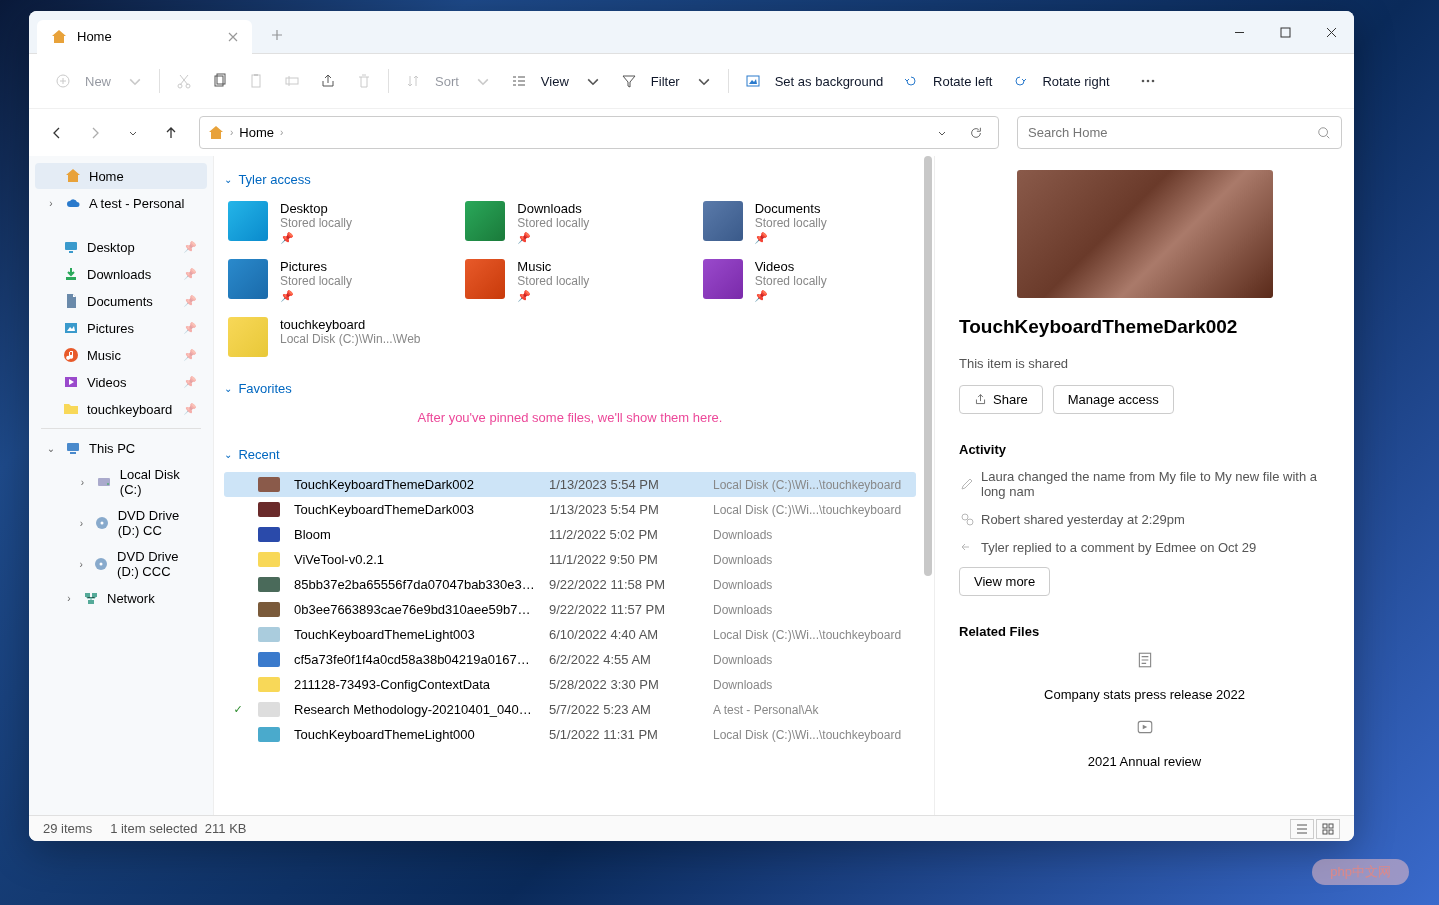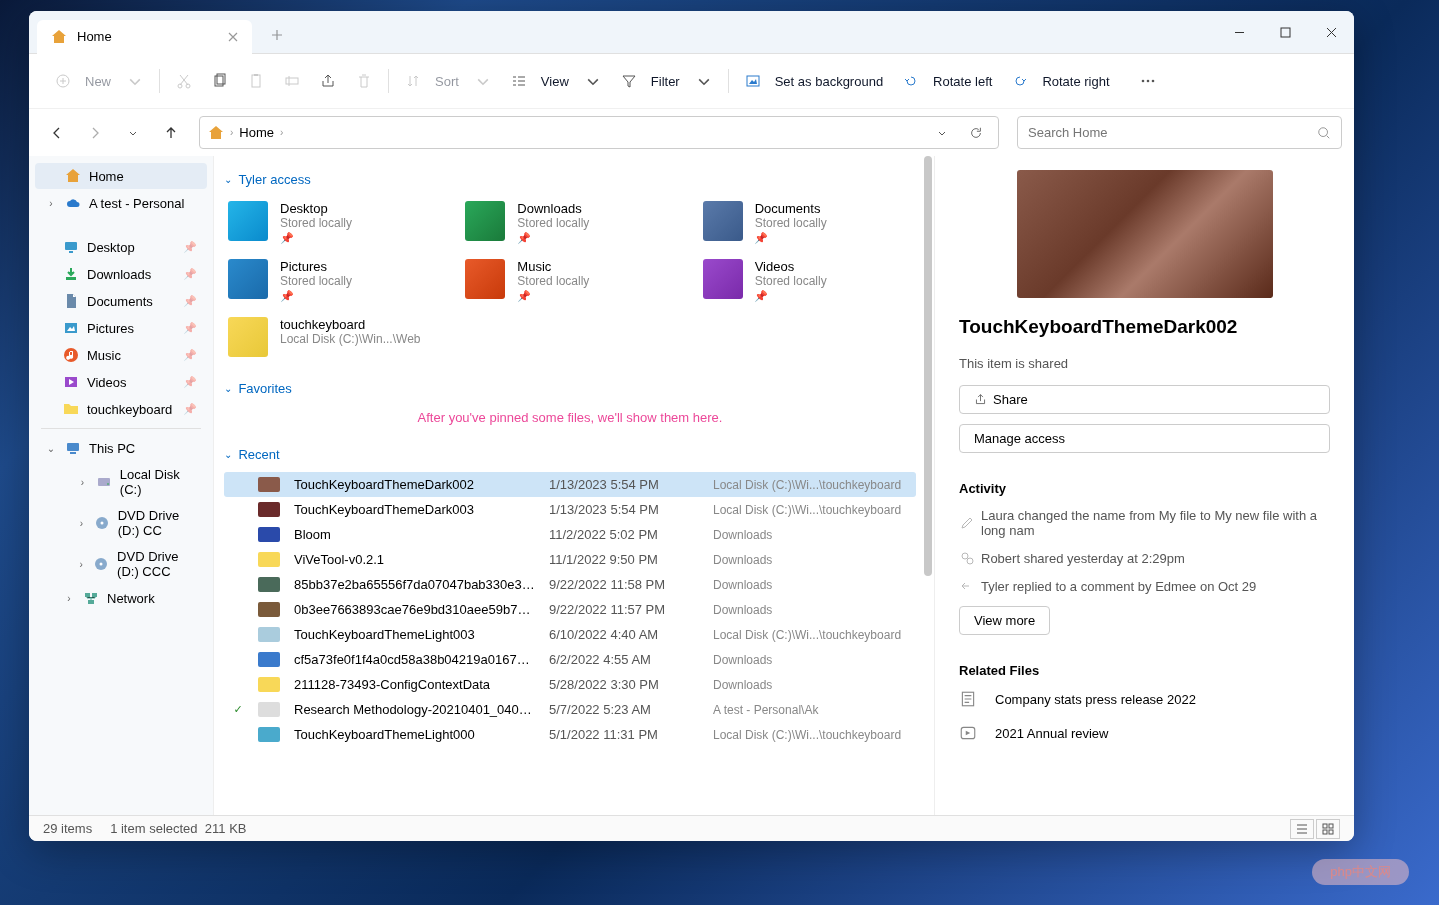--- a/index.html
+++ b/index.html
@@ -54,27 +54,27 @@
 .rrow .sync{width:12px;font-size:11px;color:#2a8a2a;text-align:center;}
 .rrow .name{flex:1;min-width:0;white-space:nowrap;overflow:hidden;text-overflow:ellipsis;}
 .rrow .date{width:150px;color:#555;}
 .rrow .loc{width:195px;color:#888;white-space:nowrap;overflow:hidden;text-overflow:ellipsis;font-size:12px;}
 .scroller{position:absolute;right:0;top:0;width:14px;height:100%;}
 .scrollthumb{position:absolute;right:2px;top:0;width:8px;height:420px;background:#c8c8c8;border-radius:4px;}
 .details{width:420px;border-left:1px solid #eee;padding:14px 24px;overflow-y:auto;}
 .preview{width:256px;height:128px;margin:0 auto 18px;background:linear-gradient(135deg,#8a5a4a 0%,#6a3a2a 40%,#aa7a6a 60%,#5a2a1a 100%);border-radius:3px;}
 .dtitle{font-size:19px;font-weight:600;margin-bottom:18px;}
 .dshared{color:#555;margin-bottom:14px;}
-.dbtns{display:flex;gap:10px;margin-bottom:28px;flex-direction:column;}
+.dbtns{display:flex;gap:10px;margin-bottom:28px;}
 .dbtn{border:1px solid #ccc;background:#fff;padding:6px 14px;border-radius:4px;cursor:pointer;display:flex;align-items:center;gap:6px;}
 .dsection{font-weight:600;margin-bottom:12px;}
 .act{display:flex;gap:6px;align-items:center;margin-bottom:12px;color:#555;font-size:12px;}
 .act .aicon{width:16px;height:16px;flex-shrink:0;opacity:.6;}
 .viewmore{border:1px solid #ccc;background:#fff;padding:6px 14px;border-radius:4px;cursor:pointer;margin-bottom:28px;}
-.rf{display:flex;gap:18px;align-items:center;margin-bottom:16px;cursor:pointer;}
+.rf{display:flex;gap:18px;align-items:center;margin-bottom:16px;cursor:pointer;flex-direction:column;}
 .rf .rficon{width:18px;height:18px;opacity:.7;}
 .status{height:26px;border-top:1px solid #e0e0e0;display:flex;align-items:center;padding:0 14px;gap:18px;font-size:12px;color:#555;background:#fafafa;}
 .status .vbtns{margin-left:auto;display:flex;gap:2px;}
 .status .vbtn{width:24px;height:20px;border:1px solid #ccc;display:flex;align-items:center;justify-content:center;}
 .watermark{position:absolute;right:30px;bottom:20px;color:#d88;background:rgba(255,200,200,.5);padding:4px 18px;border-radius:14px;font-size:13px;}
 svg{display:block;}
 </style>
 </head>
 <body>
 

